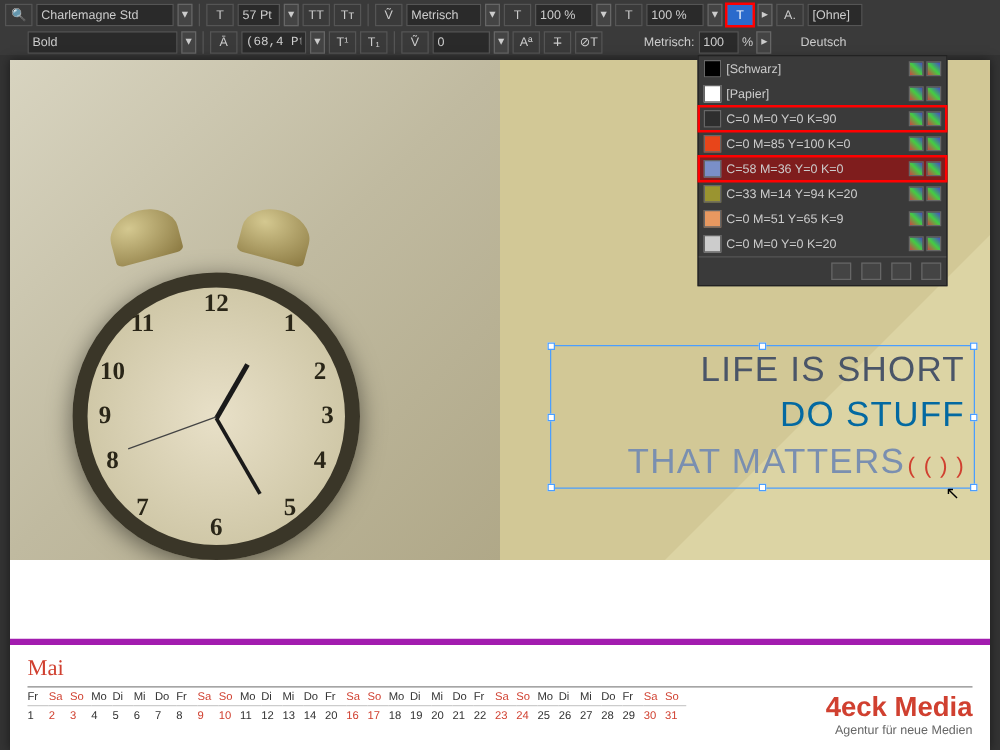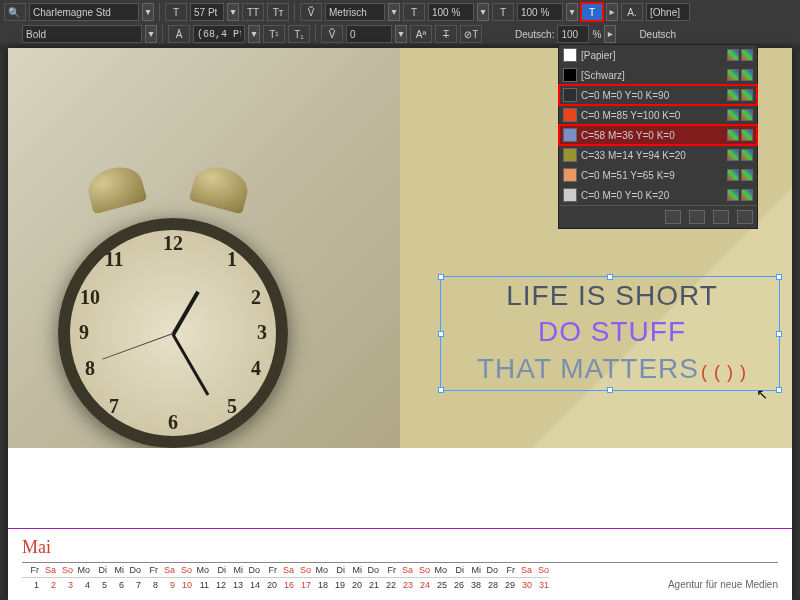--- a/index.html
+++ b/index.html
@@ -11,49 +11,49 @@
 .iconbtn{width:22px;height:18px;background:#3a3a3a;border:1px solid #555;display:flex;align-items:center;justify-content:center;cursor:pointer;color:#ccc}
 .iconbtn.active{background:#2a5a8a;border-color:#4a8aca}
 .redbox{outline:2px solid red;outline-offset:-1px}
 .sep{width:1px;height:18px;background:#555;margin:0 2px}
 .canvas{position:absolute;top:48px;left:8px;right:8px;bottom:0;background:#fff;box-shadow:0 0 8px rgba(0,0,0,.5)}
 .page{position:relative;width:100%;height:100%}
 .hero{height:400px;display:flex}
 .clockarea{width:50%;background:linear-gradient(135deg,#d8d4c0 0%,#c0baa0 50%,#b0a888 100%);position:relative;overflow:hidden}
 .textarea{width:50%;background:#d2c896;position:relative;overflow:hidden}
 .triangle{position:absolute;right:0;bottom:0;width:0;height:0;border-left:260px solid transparent;border-bottom:260px solid #dcd4a4}
-.quote{position:absolute;right:20px;top:230px;width:320px;text-align:center;font-family:'Trajan Pro',Georgia,serif;font-size:28px;line-height:1.3;letter-spacing:1px}
+.quote{position:absolute;right:20px;top:230px;width:320px;text-align:right;font-family:'Trajan Pro',Georgia,serif;font-size:28px;line-height:1.3;letter-spacing:1px}
 .q1{color:#4a5568}
-.q2{color:#8b5cf6}
+.q2{color:#0369a1}
 .q3{color:#7a8fb0}
 .overset{color:#d04030;font-size:18px;margin-left:2px}
 .textframe{position:absolute;top:228px;right:12px;width:340px;height:115px;border:1px solid #4a9eff;pointer-events:none}
 .handle{position:absolute;width:6px;height:6px;background:#fff;border:1px solid #4a9eff}
 .h-tl{top:-3px;left:-3px}.h-tc{top:-3px;left:50%;margin-left:-3px}.h-tr{top:-3px;right:-3px}
 .h-ml{top:50%;left:-3px;margin-top:-3px}.h-mr{top:50%;right:-3px;margin-top:-3px}
 .h-bl{bottom:-3px;left:-3px}.h-bc{bottom:-3px;left:50%;margin-left:-3px}.h-br{bottom:-3px;right:-3px}
 .cursor-arrow{position:absolute;top:338px;right:24px;font-size:14px;color:#000}
 .clock{position:absolute;top:130px;left:40px;width:280px;height:280px}
 .clockface{width:230px;height:230px;border-radius:50%;background:radial-gradient(circle,#e8e0c8 0%,#d0c8a8 70%,#888060 100%);border:12px solid #3a3628;position:absolute;top:40px;left:10px;box-shadow:0 4px 20px rgba(0,0,0,.5)}
 .bells{position:absolute;top:-10px;left:30px;width:180px;height:60px}
 .bell{width:55px;height:40px;background:radial-gradient(ellipse at 30% 30%,#d4c890,#8a7840);border-radius:50% 50% 10% 10%;position:absolute}
 .bell.l{left:10px;transform:rotate(-15deg)}
 .bell.r{right:10px;transform:rotate(15deg)}
 .clocknum{position:absolute;width:24px;text-align:center;font-family:Georgia,serif;font-size:20px;color:#2a2618;font-weight:bold}
 .hand{position:absolute;left:50%;top:50%;background:#1a1a1a;transform-origin:0 50%}
 .hand.h{width:50px;height:4px;transform:rotate(-60deg)}
 .hand.m{width:70px;height:3px;transform:rotate(60deg)}
 .hand.s{width:75px;height:1px;transform:rotate(160deg);background:#444}
-.calbar{position:absolute;bottom:0;left:0;right:0;padding:8px 14px 8px;background:#fff;border-top:1px solid #a21caf}
+.calbar{position:absolute;bottom:0;left:0;right:0;padding:8px 14px 21px;background:#fff;border-top:5px solid #a21caf}
 .month{color:#d04030;font-size:18px;font-family:Georgia,serif;margin-bottom:4px}
 .brand{position:absolute;right:14px;bottom:10px;text-align:right}
 .brand-name{color:#d04030;font-size:22px;font-weight:bold}
 .brand-tag{color:#666;font-size:10px}
 .days{display:flex;gap:0;font-size:9px;border-top:1px solid #888}
-.daycol{width:17px;text-align:right}
+.daycol{width:17px;text-align:left}
 .dayh{color:#333;padding:2px 0;border-bottom:1px solid #ccc}
 .dayh.we{color:#d04030}
 .dayn{color:#333;padding:2px 0}
 .dayn.we{color:#d04030}
 .swatchpanel{position:absolute;top:44px;right:42px;width:200px;background:#3a3a3a;border:1px solid #222;z-index:20;font-size:10px;color:#ccc}
 .swrow{display:flex;align-items:center;height:20px;padding:0 4px;gap:4px;cursor:pointer}
 .swrow.sel{background:#7f1d1d}
 .swchip{width:14px;height:14px;border:1px solid #666}
 .swicons{margin-left:auto;display:flex;gap:2px}
 .swic{width:12px;height:12px;border:1px solid #666;background:linear-gradient(45deg,#c44,#4c4,#44c)}
@@ -98,40 +98,40 @@
       <span class="dd">▾</span>
   <span class="iconbtn">T¹</span>
   <span class="iconbtn">T₁</span>
   <span class="sep"></span>
   <span class="iconbtn">Ṽ</span>
   <input class="field" style="width: 46px;" value="0">
       <span class="dd">▾</span>
   <span class="iconbtn">Aª</span>
   <span class="iconbtn" style="text-decoration:line-through">T</span>
   <span class="iconbtn">⊘T</span>
-  <span style="margin-left:30px">Deutsch:</span>
+  <span style="margin-left:30px">Metrisch:</span>
   <input class="field" style="width: 32px;" value="100">
   <span>%</span>
   <span class="dd">▸</span>
   <span style="margin-left:20px">Deutsch</span>
  </div>
 </div>
 
 <div class="swatchpanel" id="swp">
     <div class="swrow">
+      <div class="swchip" style="background:#000000"></div>
+      <span>[Schwarz]</span>
+      <div class="swicons">
+        <div class="swic"></div>
+        <div class="swic"></div>
+      </div>
+    </div>
+    <div class="swrow">
       <div class="swchip" style="background:#ffffff"></div>
       <span>[Papier]</span>
-      <div class="swicons">
-        <div class="swic"></div>
-        <div class="swic"></div>
-      </div>
-    </div>
-    <div class="swrow">
-      <div class="swchip" style="background:#000000"></div>
-      <span>[Schwarz]</span>
       <div class="swicons">
         <div class="swic"></div>
         <div class="swic"></div>
       </div>
     </div>
     <div class="swrow redbox">
       <div class="swchip" style="background:#2e2e2e"></div>
       <span>C=0 M=0 Y=0 K=90</span>
       <div class="swicons">
         <div class="swic"></div>
@@ -336,37 +336,38 @@
           <div class="daycol">
             <div class="dayh">Mo</div>
             <div class="dayn">25</div>
           </div>
           <div class="daycol">
             <div class="dayh">Di</div>
             <div class="dayn">26</div>
           </div>
           <div class="daycol">
             <div class="dayh">Mi</div>
-            <div class="dayn">38</div>
+            <div class="dayn">27</div>
           </div>
           <div class="daycol">
             <div class="dayh">Do</div>
             <div class="dayn">28</div>
           </div>
           <div class="daycol">
             <div class="dayh">Fr</div>
             <div class="dayn">29</div>
           </div>
           <div class="daycol">
             <div class="dayh we">Sa</div>
             <div class="dayn we">30</div>
           </div>
           <div class="daycol">
             <div class="dayh we">So</div>
             <div class="dayn we">31</div>
           </div>
         </div>
    <div class="brand">
+    <div class="brand-name">4eck Media</div>
     <div class="brand-tag">Agentur für neue Medien</div>
    </div>
   </div>
  </div>
 </div>
 
 </body></html>

